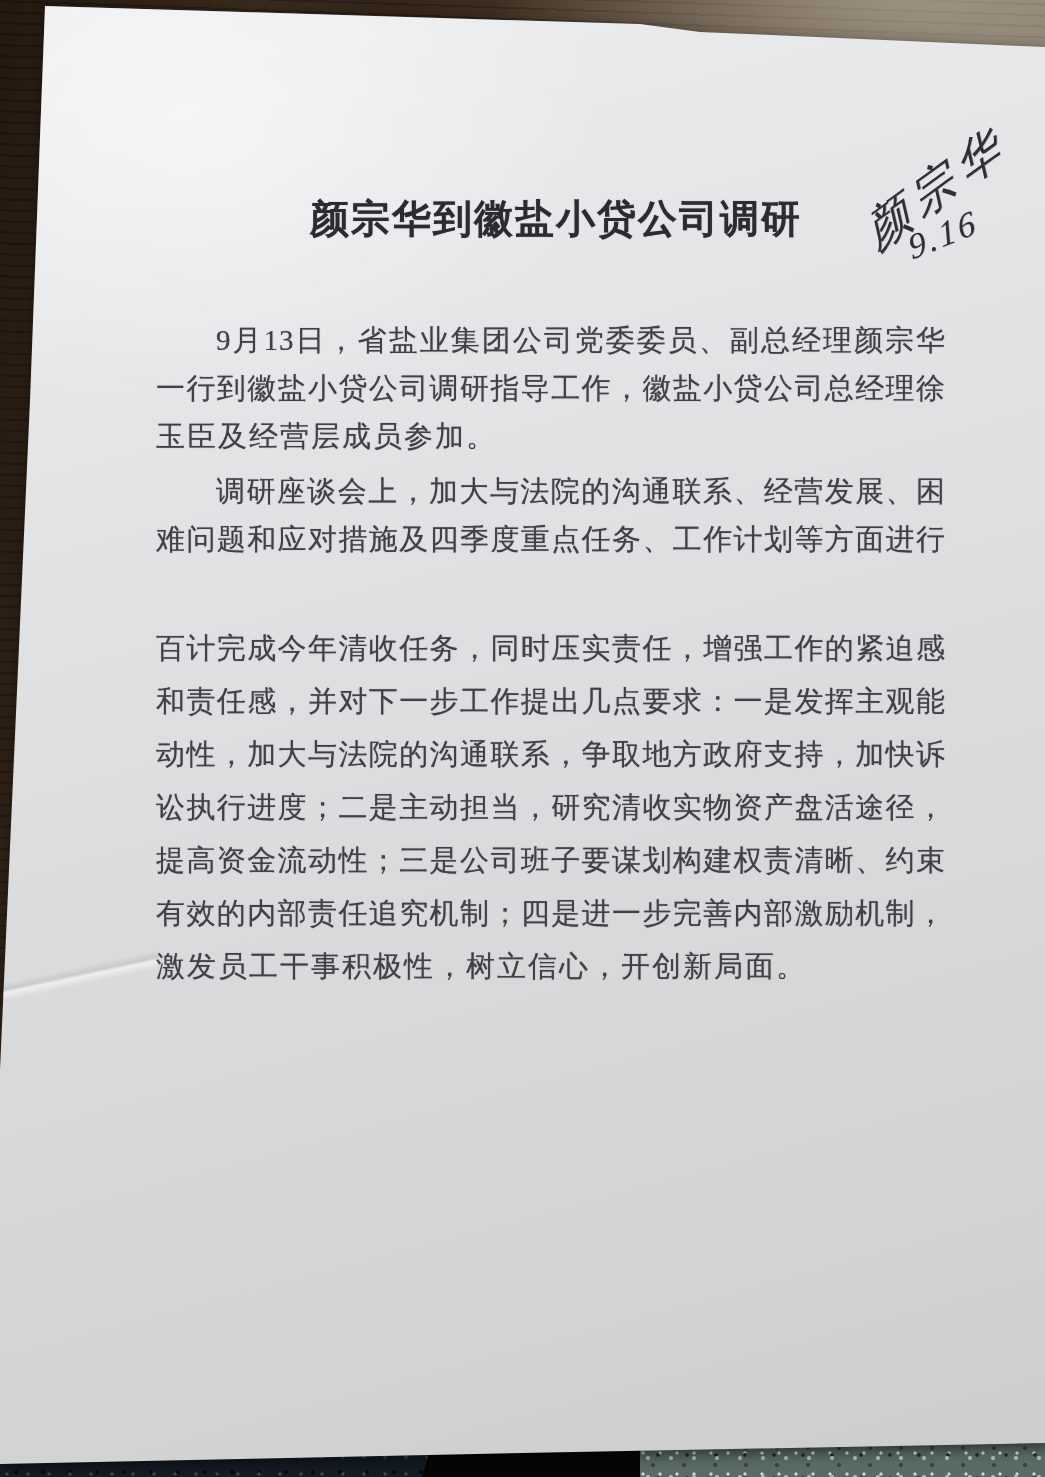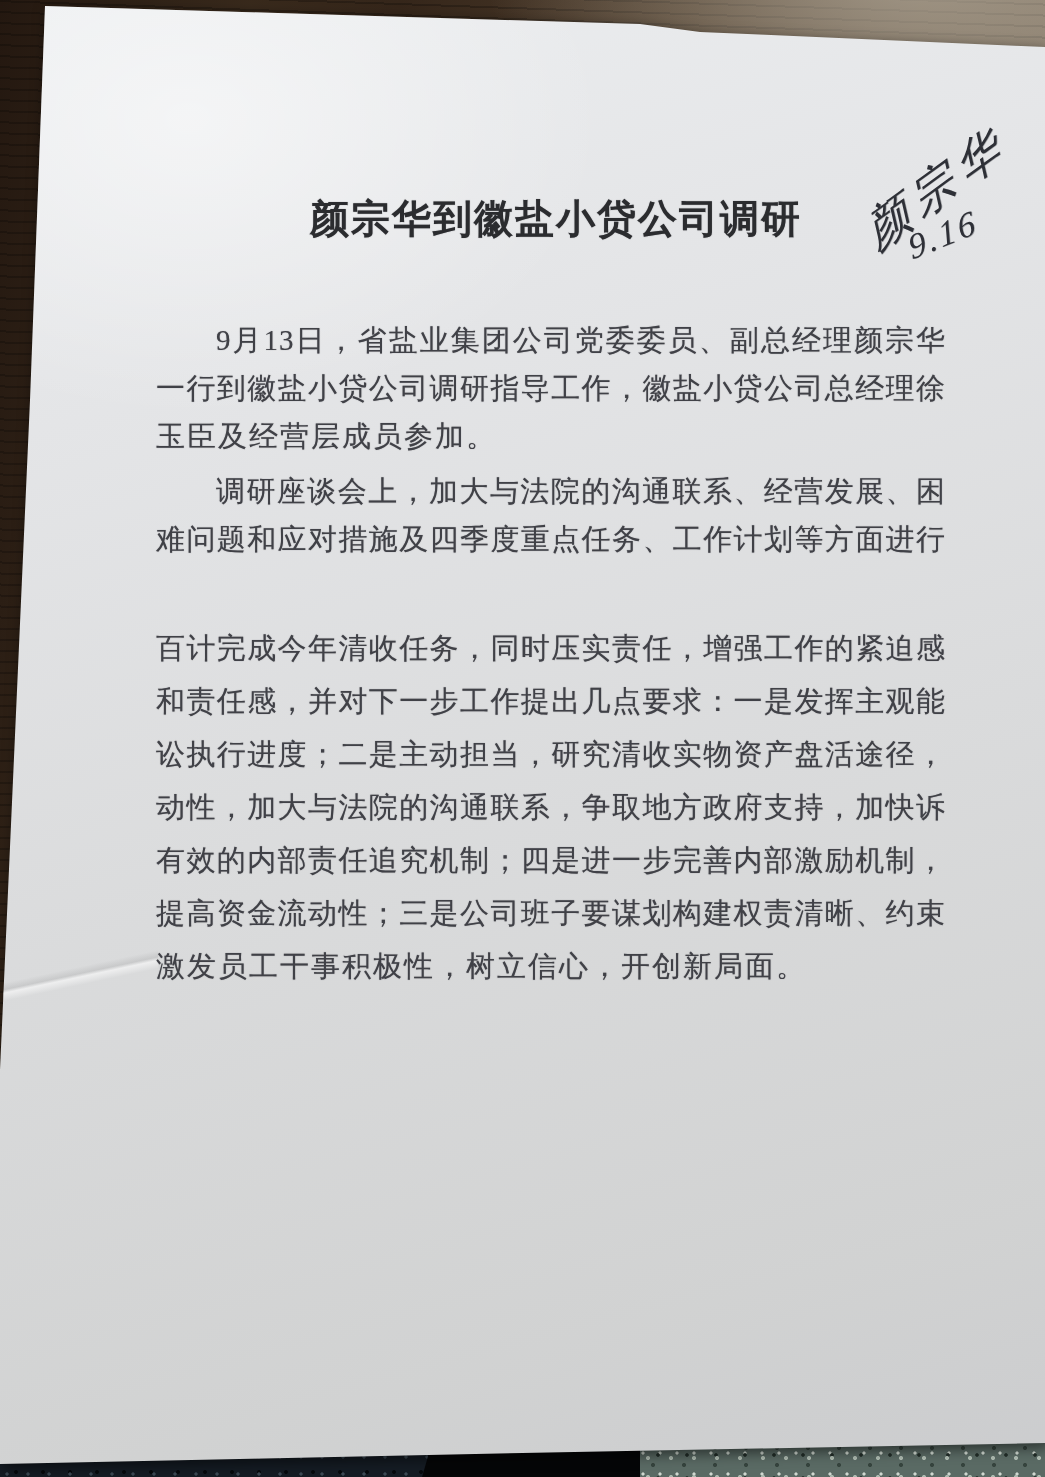--- a/index.html
+++ b/index.html
@@ -88,22 +88,22 @@
       </div>
 
       <div class="para" id="p2">
         <div class="ln ind">调研座谈会上，加大与法院的沟通联系、经营发展、困</div>
         <div class="ln">难问题和应对措施及四季度重点任务、工作计划等方面进行</div>
       </div>
 
       <div class="para" id="p3">
         <div class="ln">百计完成今年清收任务，同时压实责任，增强工作的紧迫感</div>
         <div class="ln">和责任感，并对下一步工作提出几点要求：一是发挥主观能</div>
+        <div class="ln">动性，加大与法院的沟通联系，争取地方政府支持，加快诉</div>
         <div class="ln">讼执行进度；二是主动担当，研究清收实物资产盘活途径，</div>
-        <div class="ln">动性，加大与法院的沟通联系，争取地方政府支持，加快诉</div>
+        <div class="ln">提高资金流动性；三是公司班子要谋划构建权责清晰、约束</div>
         <div class="ln">有效的内部责任追究机制；四是进一步完善内部激励机制，</div>
-        <div class="ln">提高资金流动性；三是公司班子要谋划构建权责清晰、约束</div>
         <div class="ln-last">激发员工干事积极性，树立信心，开创新局面。</div>
       </div>
 
     </div>
   </div>
 </div>
 
 </body></html>

